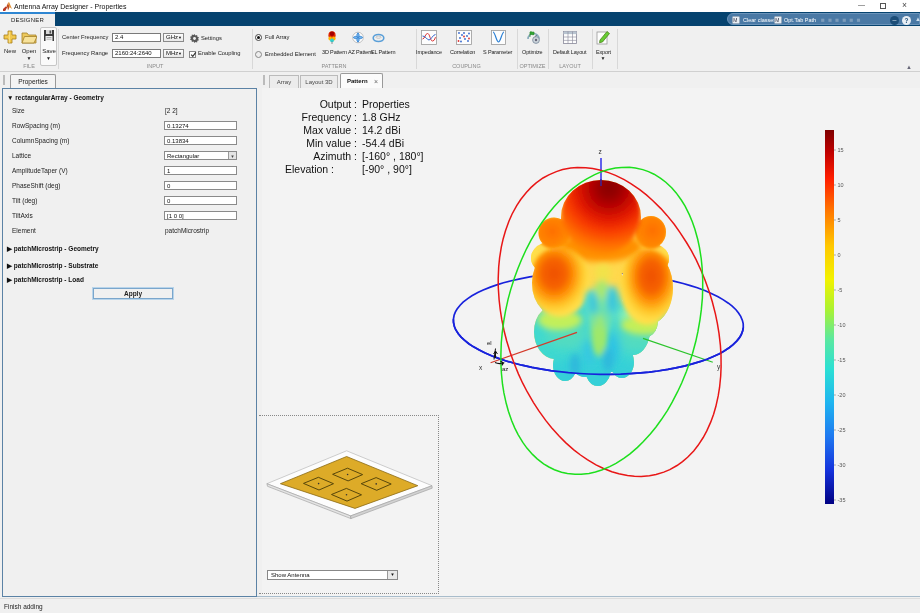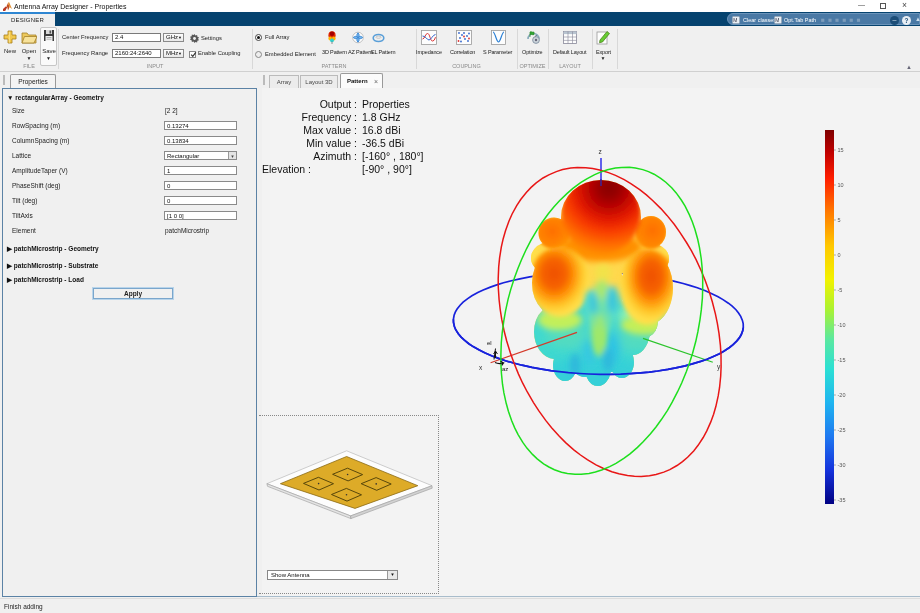--- a/index.html
+++ b/index.html
@@ -241,26 +241,26 @@
   <div class="abs" style="left:90px;top:199px;width:80px;height:11px;background:#f0f0f0;border:1px solid #7aa6cc;box-shadow:0 0 0 1px #b8d4ea;font-size:6.5px;font-weight:bold;color:#222;text-align:center;line-height:10px">Apply</div>
 </div>
 
 <div class="abs" style="left:262px;top:88px;width:658px;height:508px;background:#f3f3f3">
   <div class="abs" style="left:0;top:0;width:658px;height:509px;font-size:10.5px;color:#111">
 <div style="position:absolute;top:10px;left:0;width:95px;text-align:right;white-space:nowrap">Output&nbsp;:</div>
       <div style="position:absolute;top:10px;left:100px;white-space:nowrap">Properties</div>
       <div style="position:absolute;top:23px;left:0;width:95px;text-align:right;white-space:nowrap">Frequency&nbsp;:</div>
       <div style="position:absolute;top:23px;left:100px;white-space:nowrap">1.8 GHz</div>
       <div style="position:absolute;top:36px;left:0;width:95px;text-align:right;white-space:nowrap">Max value&nbsp;:</div>
-      <div style="position:absolute;top:36px;left:100px;white-space:nowrap">16.8 dBi</div>
+      <div style="position:absolute;top:36px;left:100px;white-space:nowrap">14.2 dBi</div>
       <div style="position:absolute;top:49px;left:0;width:95px;text-align:right;white-space:nowrap">Min value&nbsp;:</div>
-      <div style="position:absolute;top:49px;left:100px;white-space:nowrap">-36.5 dBi</div>
+      <div style="position:absolute;top:49px;left:100px;white-space:nowrap">-54.4 dBi</div>
       <div style="position:absolute;top:62px;left:0;width:95px;text-align:right;white-space:nowrap">Azimuth&nbsp;:</div>
       <div style="position:absolute;top:62px;left:100px;white-space:nowrap">[-160° , 180°]</div>
-      <div style="position:absolute;top:75px;left:0;width:95px;text-align:left;white-space:nowrap">Elevation&nbsp;:</div>
+      <div style="position:absolute;top:75px;left:0;width:95px;text-align:center;white-space:nowrap">Elevation&nbsp;:</div>
       <div style="position:absolute;top:75px;left:100px;white-space:nowrap">[-90° , 90°]</div>
   </div>
 </div>
 <svg width="658" height="509" viewBox="262 88 658 509" style="position:absolute;left:262px;top:88px" font-family="Liberation Sans, sans-serif">
 <defs>
 <filter id="b2" x="-50%" y="-50%" width="200%" height="200%">
         <feGaussianBlur stdDeviation="2"></feGaussianBlur>
       </filter>
 <filter id="b15" x="-50%" y="-50%" width="200%" height="200%">
         <feGaussianBlur stdDeviation="1.5"></feGaussianBlur>

